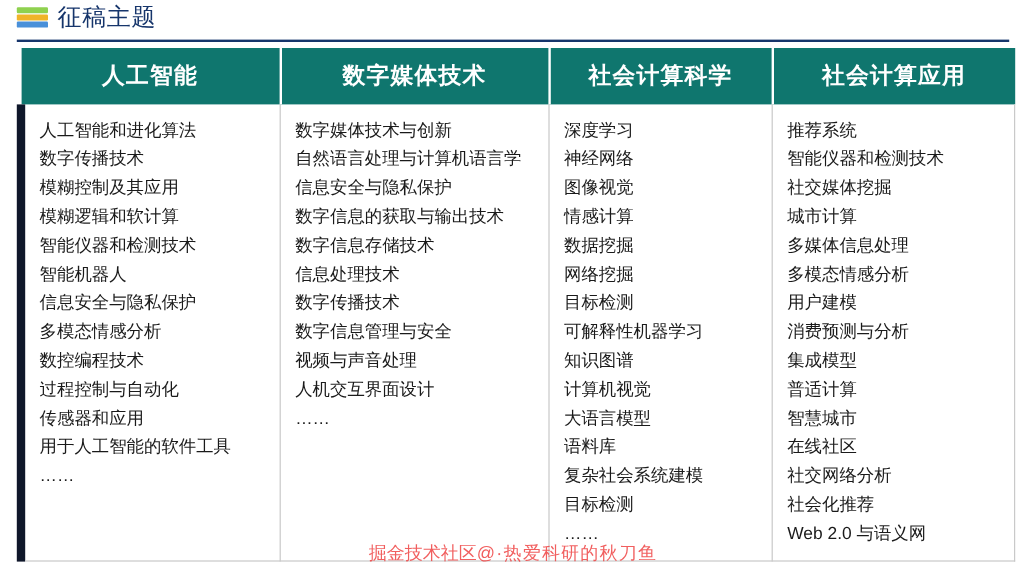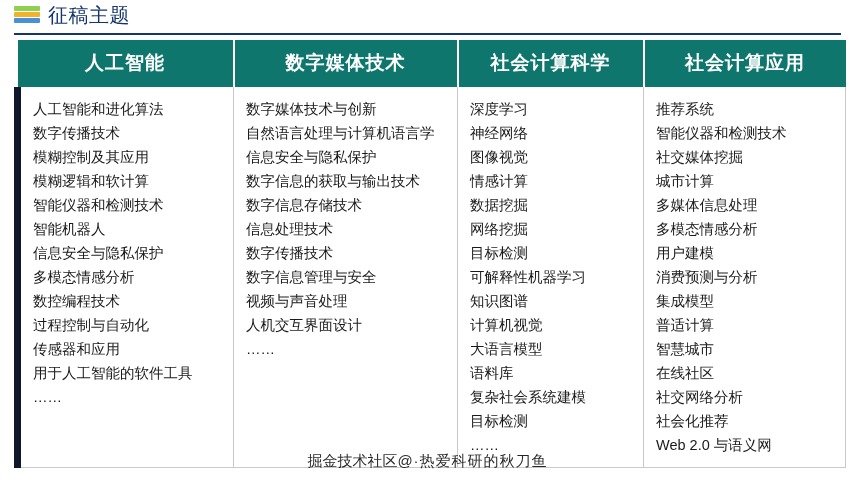--- a/index.html
+++ b/index.html
@@ -109,21 +109,21 @@
   }
 
   
   .watermark {
     position: absolute;
     left: 0;
     right: 0;
     bottom: 18px;
     text-align: center;
     font-size: 15px;
-    color: #000000;
+    color: #ef4444;
     opacity: 0.85;
     pointer-events: none;
   }
   .watermark .at { letter-spacing: 1px; }
 </style>
 </head>
 <body>
 
 <div class="header">
   <span class="book-icon">

